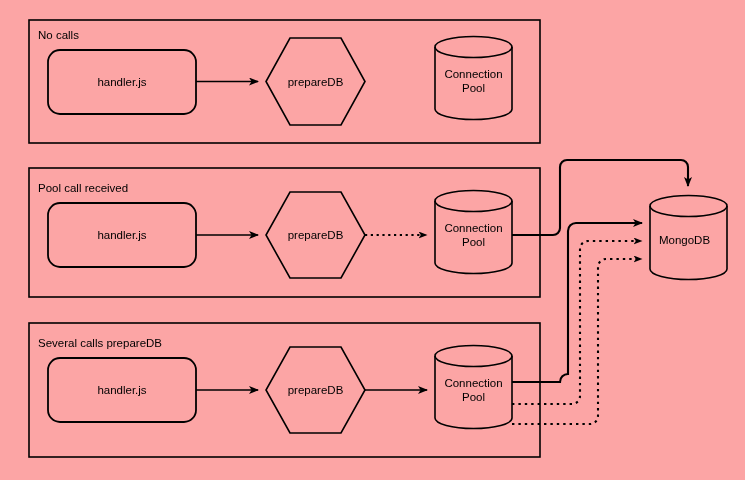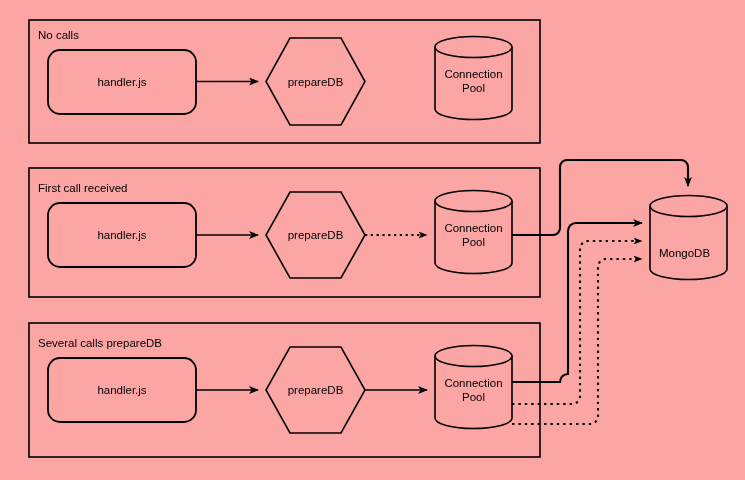--- a/index.html
+++ b/index.html
@@ -115,33 +115,33 @@
 
     </g>
   </svg>
 
   <div class="panel-title" style="left:38px; top:28px;">No calls</div>
   <div class="shape-label" style="left:48px; top:50px; width:148px; height:64px;">handler.js</div>
   <div class="shape-label" style="left:266px; top:38px; width:99px; height:87px;">prepareDB</div>
   <div class="shape-label" style="left:435px; top:52px; width:77px; height:57px;">Connection
 Pool</div>
 
-  <div class="panel-title" style="left:38px; top:181px;">First call received</div>
+  <div class="panel-title" style="left:38px; top:181px;">Pool call received</div>
   <div class="shape-label" style="left:48px; top:203px; width:148px; height:64px;">handler.js</div>
   <div class="shape-label" style="left:266px; top:192px; width:99px; height:86px;">prepareDB</div>
   <div class="shape-label" style="left:435px; top:206px; width:77px; height:57px;">Connection
 Pool</div>
 
   <div class="panel-title" style="left:38px; top:336px;">Several calls prepareDB</div>
   <div class="shape-label" style="left:48px; top:358px; width:148px; height:64px;">handler.js</div>
   <div class="shape-label" style="left:266px; top:347px; width:99px; height:86px;">prepareDB</div>
   <div class="shape-label" style="left:435px; top:361px; width:77px; height:57px;">Connection
 Pool</div>
 
-  <div class="shape-label" style="left:650px; top:224px; width:69px; height:57px;">MongoDB</div>
+  <div class="shape-label" style="left:650px; top:211px; width:69px; height:57px;">MongoDB</div>
 
   <div class="hit" style="left:48px; top:50px; width:148px; height:64px;"></div>
   <div class="hit" style="left:266px; top:38px; width:99px; height:87px;"></div>
   <div class="hit" style="left:435px; top:36px; width:78px; height:84px;"></div>
 
   <div class="hit" style="left:48px; top:203px; width:148px; height:64px;"></div>
   <div class="hit" style="left:266px; top:192px; width:99px; height:86px;"></div>
   <div class="hit" style="left:435px; top:190px; width:78px; height:84px;"></div>
 
   <div class="hit" style="left:48px; top:358px; width:148px; height:64px;"></div>

